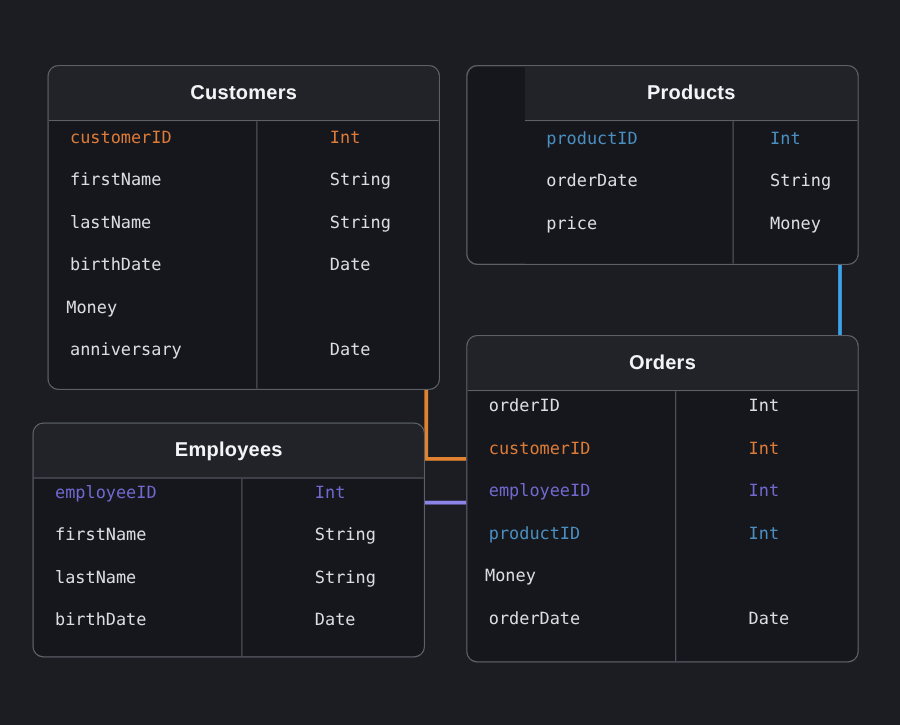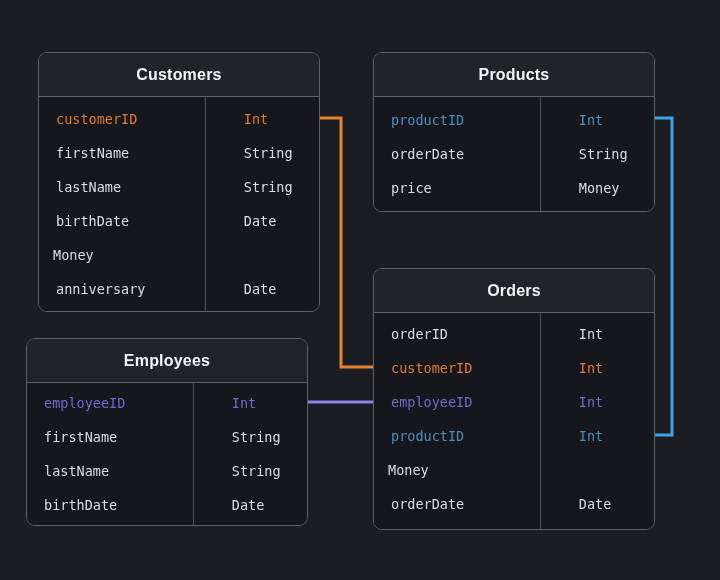--- a/index.html
+++ b/index.html
@@ -14,21 +14,21 @@
     width: 720px; height: 580px;
     background: #1c1d23;
   }
   .connector-layer {
     position: absolute; left: 0; top: 0;
     width: 720px; height: 580px;
     pointer-events: none;
   }
   .db-table {
     position: absolute;
-    width: 282px;
+    width: 314px;
     border: 1.5px solid #5c6069;
     border-radius: 9px;
     background: #16171c;
     overflow: hidden;
   }
   .table-header {
     height: 44px;
     background: #222329;
     border-bottom: 1.5px solid #5c6069;
     display: flex; align-items: center; justify-content: center;
@@ -45,38 +45,38 @@
   }
   .col-divider {
     position: absolute;
     left: 166px; top: 0; bottom: 0;
     width: 1px;
     background: #4d515b;
   }
   .field-row {
     display: flex;
     height: 34px;
-    align-items: center;
+    align-items: flex-start;
     font-family: "DejaVu Sans Mono", "Liberation Mono", monospace;
     font-size: 13.5px;
     color: #dcdde2;
     gap: 48px;
   }
   .field-name {
     width: 166px;
     padding-left: 17px;
   }
   .field-type {
     width: 103px;
     padding-left: 14px;
   }
   
   .t-customers { left: 38px; top: 52px; }
   .t-customers .table-body { padding: 5px 0; }
-  .t-products  { left: 373px; top: 52px; }
+  .t-products  { left: 373px; top: 52px; padding-left: 46px; }
   .t-products  .table-body { padding: 6px 0; }
   .t-employees { left: 26px; top: 338px; }
   .t-employees .table-body { padding: 3px 0; }
   .t-orders    { left: 373px; top: 268px; }
   .t-orders    .table-body { padding: 4px 0 8px 0; }
 </style>
 </head>
 <body>
 
 <div class="canvas">

